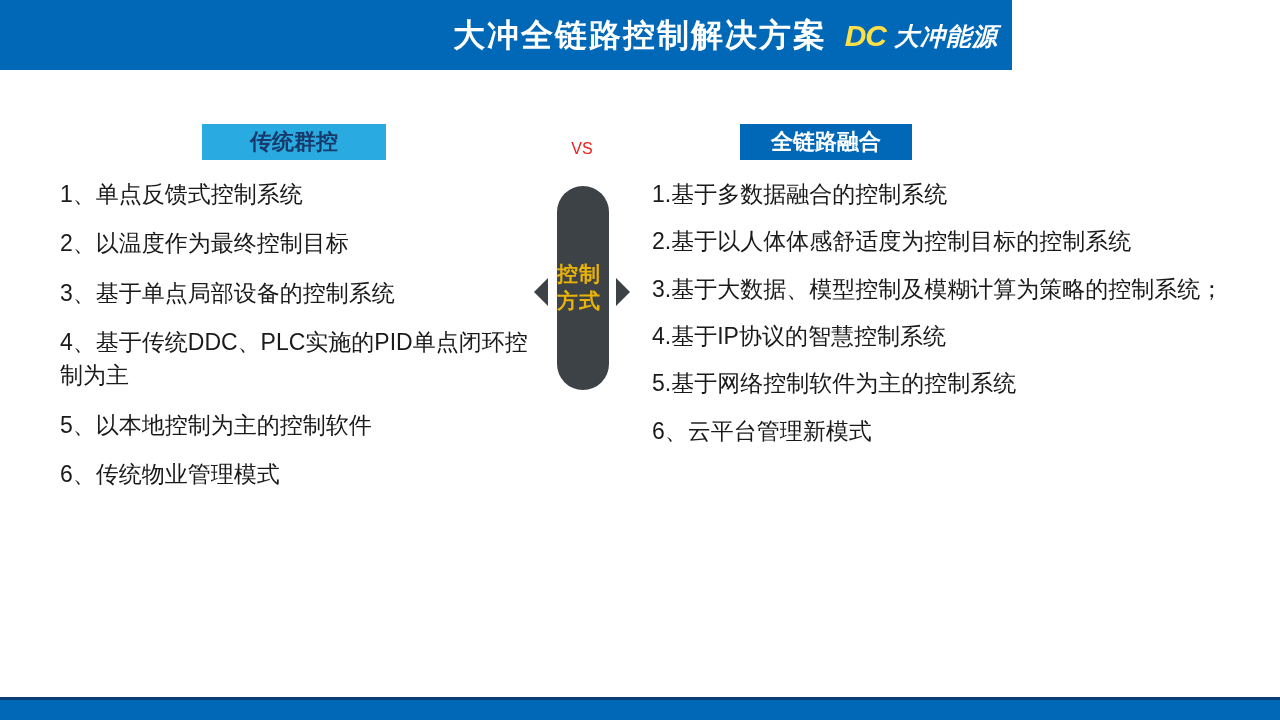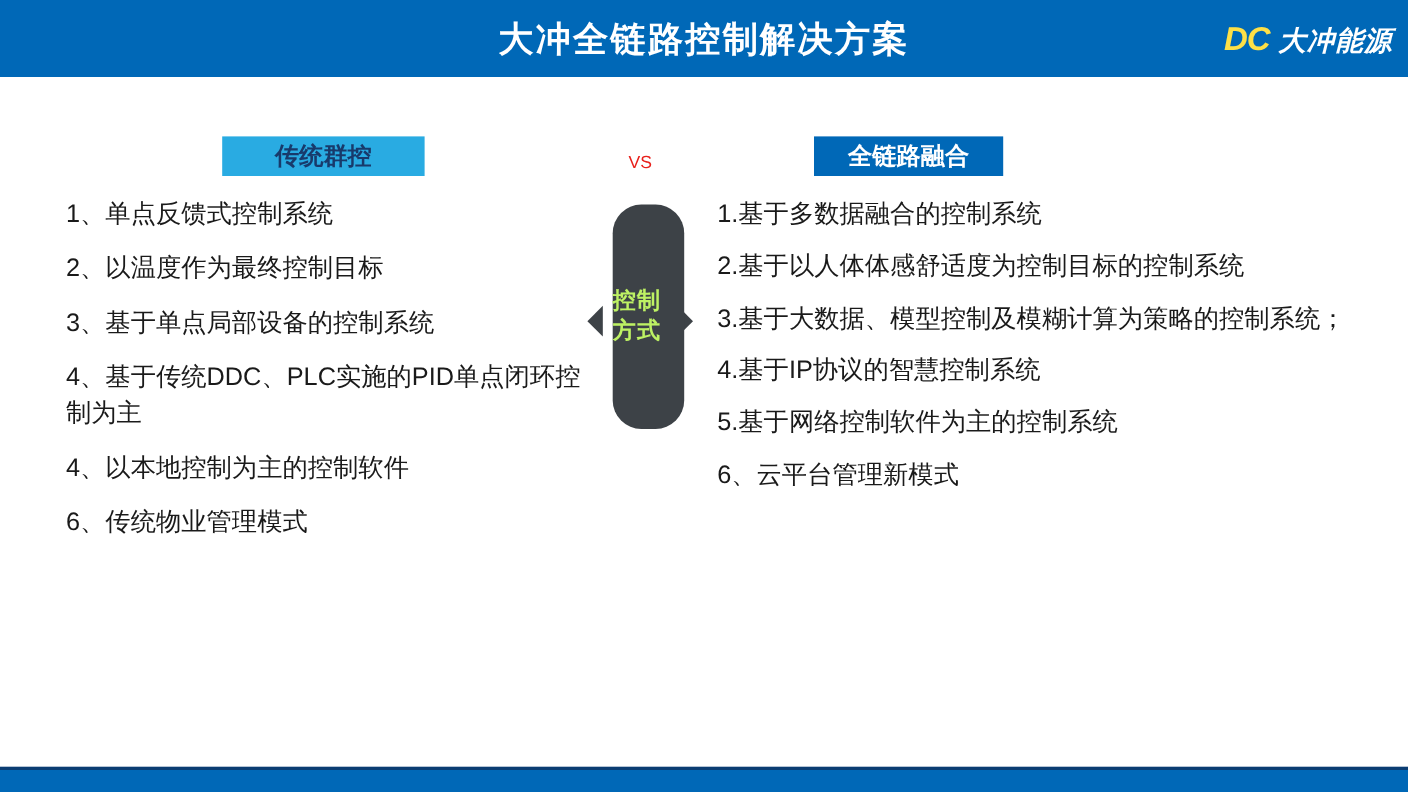--- a/index.html
+++ b/index.html
@@ -13,21 +13,21 @@
     font-family: "Liberation Sans", sans-serif;
     overflow: hidden;
     position: relative;
   }
 
   
   .header {
     position: absolute;
     left: 0;
     top: 0;
-    width: 1280px;
+    width: 1012px;
     height: 70px;
     background: #0068b7;
   }
   .header-title {
     position: absolute;
     left: 0;
     top: 0;
     width: 1280px;
     height: 70px;
     line-height: 70px;
@@ -112,25 +112,25 @@
     text-align: center;
     color: #e8201b;
     font-size: 16px;
   }
 
   
   .capsule {
     position: absolute;
     left: 557px;
     top: 186px;
-    width: 65px;
+    width: 52px;
     height: 204px;
     background: #3d4247;
     border-radius: 26px;
-    color: #bef264;
+    color: #eab308;
     font-size: 21px;
     font-weight: bold;
     display: flex;
     flex-direction: column;
     align-items: center;
     justify-content: center;
     letter-spacing: 1px;
     line-height: 1.28;
   }
   .arrow-left {
@@ -195,21 +195,21 @@
 
 <div class="arrow-left"></div>
 <div class="arrow-right"></div>
 <div class="capsule">控制方式</div>
 
 <div class="col-left">
   <div class="item">1、单点反馈式控制系统</div>
   <div class="item">2、以温度作为最终控制目标</div>
   <div class="item">3、基于单点局部设备的控制系统</div>
   <div class="item">4、基于传统DDC、PLC实施的PID单点闭环控制为主</div>
-  <div class="item">4、以本地控制为主的控制软件</div>
+  <div class="item">5、以本地控制为主的控制软件</div>
   <div class="item">6、传统物业管理模式</div>
 </div>
 
 <div class="col-right">
   <div class="item">1.基于多数据融合的控制系统</div>
   <div class="item">2.基于以人体体感舒适度为控制目标的控制系统</div>
   <div class="item">3.基于大数据、模型控制及模糊计算为策略的控制系统；</div>
   <div class="item">4.基于IP协议的智慧控制系统</div>
   <div class="item">5.基于网络控制软件为主的控制系统</div>
   <div class="item">6、云平台管理新模式</div>

